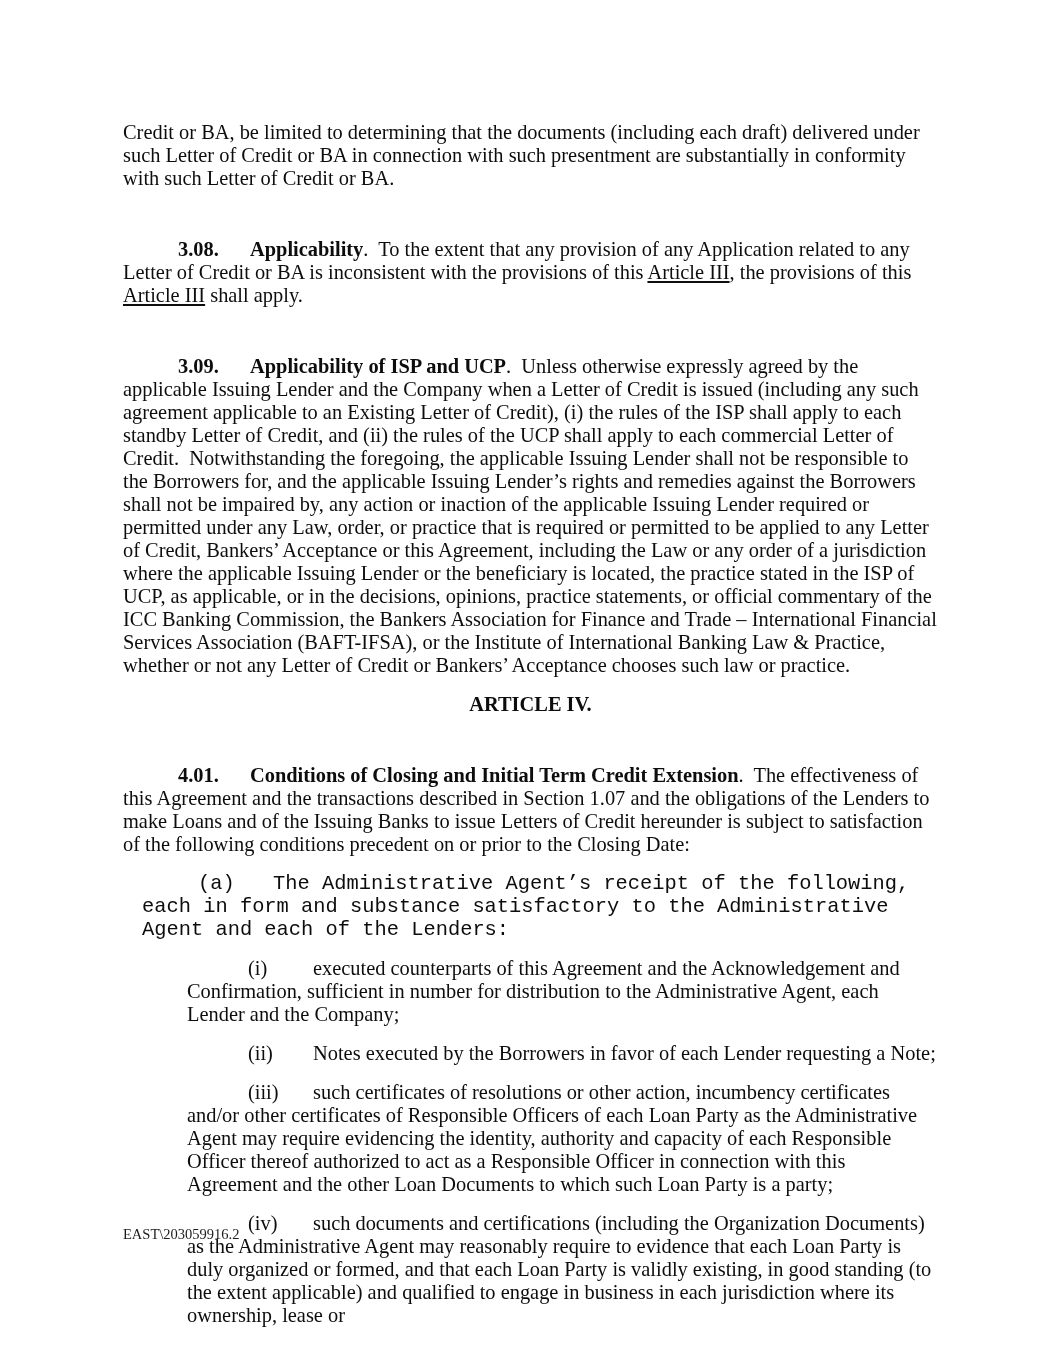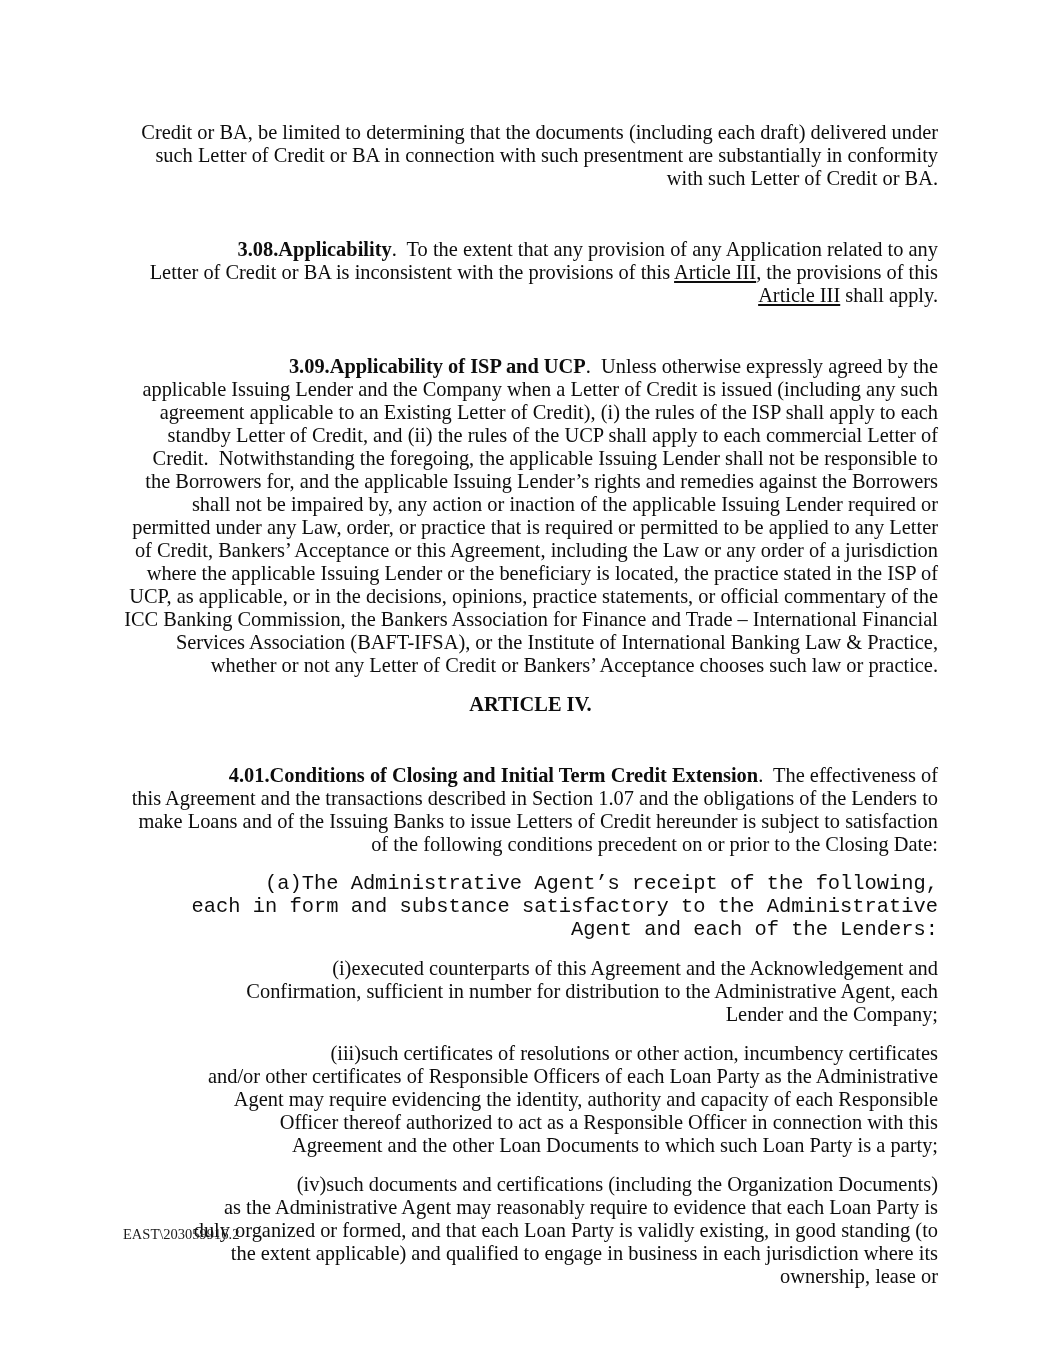--- a/index.html
+++ b/index.html
@@ -20,21 +20,21 @@
     position: absolute;
     left: 123px;
     top: 121px;
     width: 815px;
   }
   .para {
     margin: 0 0 16px 0;
     font-size: 20.4px;
     line-height: 23px;
     white-space: pre-wrap;
-    text-align: right;
+    text-align: left;
   }
   .sect { text-indent: 55px; }
   .secnum {
     display: inline-block;
     width: 72px;
     font-weight: bold;
     text-indent: 0;
     margin-top: 32px;
   }
   .sectitle { font-weight: bold; }
@@ -82,20 +82,21 @@
     <p class="heading">
         <span class="hline">ARTICLE IV.</span>
       </p>
 
     <p class="para sect"><b class="secnum">4.01.</b><b class="sectitle">Conditions of Closing and Initial Term Credit Extension</b><span>.  The effectiveness of this Agreement and the transactions described in Section 1.07 and the obligations of the Lenders to make Loans and of the Issuing Banks to issue Letters of Credit hereunder is subject to satisfaction of the following conditions precedent on or prior to the Closing Date:</span></p>
 
     <p class="para suba"><span class="alabel">(a)</span><span>The Administrative Agent’s receipt of the following, each in form and substance satisfactory to the Administrative Agent and each of the Lenders:</span></p>
 
     <p class="para item"><span class="ilabel">(i)</span><span>executed counterparts of this Agreement and the Acknowledgement and Confirmation, sufficient in number for distribution to the Administrative Agent, each Lender and the Company;</span></p>
 
+    <p class="para item"><span class="ilabel">(ii)</span><span>Notes executed by the Borrowers in favor of each Lender requesting a Note;</span></p>
 
     <p class="para item"><span class="ilabel">(iii)</span><span>such certificates of resolutions or other action, incumbency certificates and/or other certificates of Responsible Officers of each Loan Party as the Administrative Agent may require evidencing the identity, authority and capacity of each Responsible Officer thereof authorized to act as a Responsible Officer in connection with this Agreement and the other Loan Documents to which such Loan Party is a party;</span></p>
 
     <p class="para item"><span class="ilabel">(iv)</span><span>such documents and certifications (including the Organization Documents) as the Administrative Agent may reasonably require to evidence that each Loan Party is duly organized or formed, and that each Loan Party is validly existing, in good standing (to the extent applicable) and qualified to engage in business in each jurisdiction where its ownership, lease or</span></p>
 
   </div>
 
   <div class="footer">EAST\203059916.2</div>
 </div>
 

